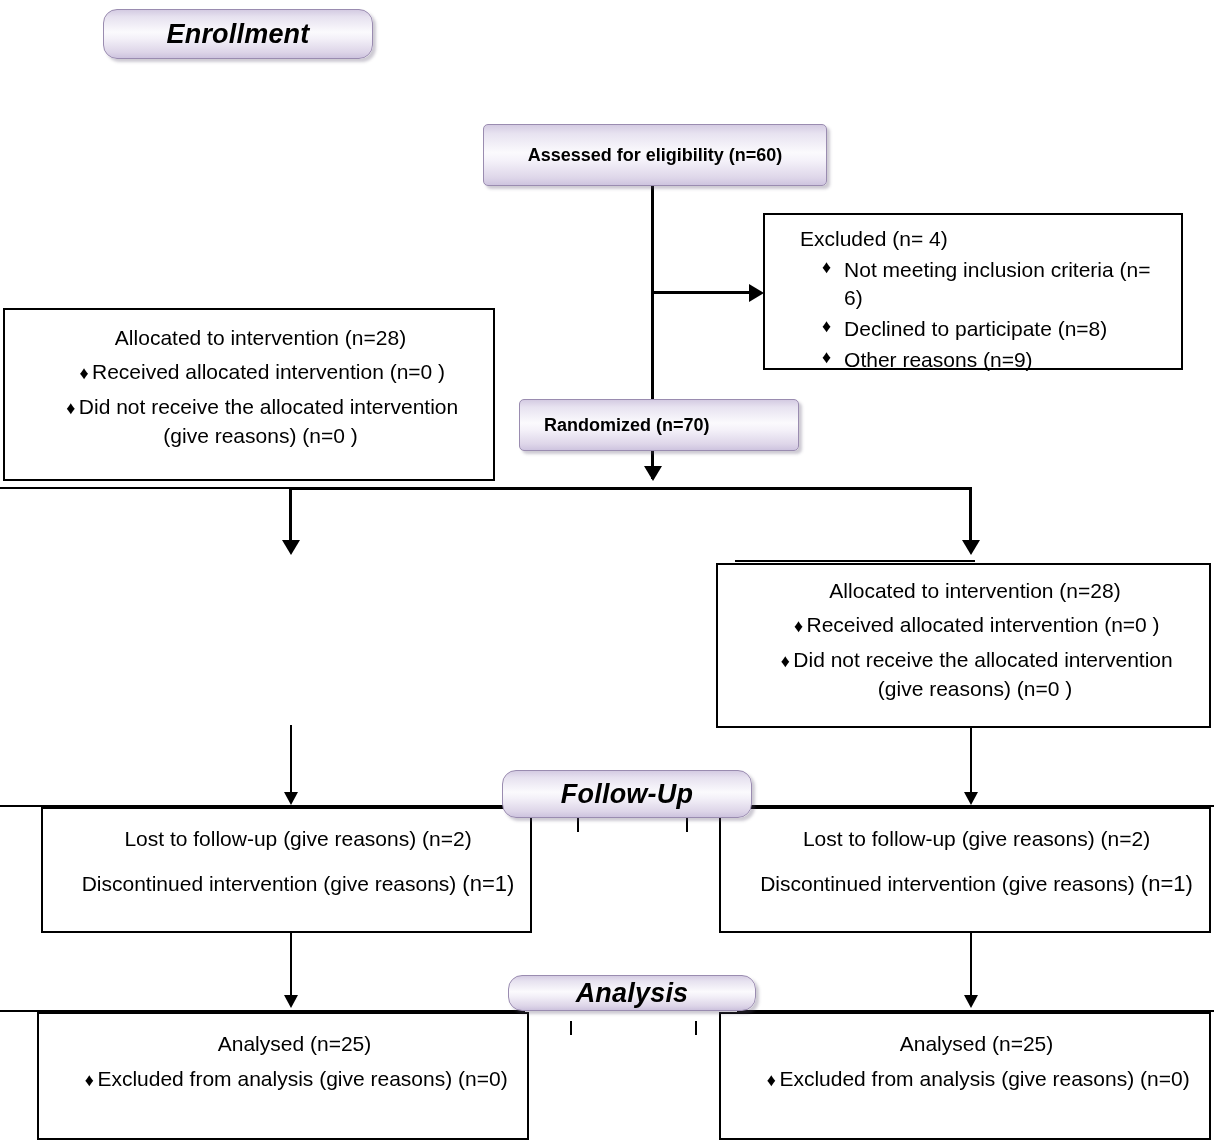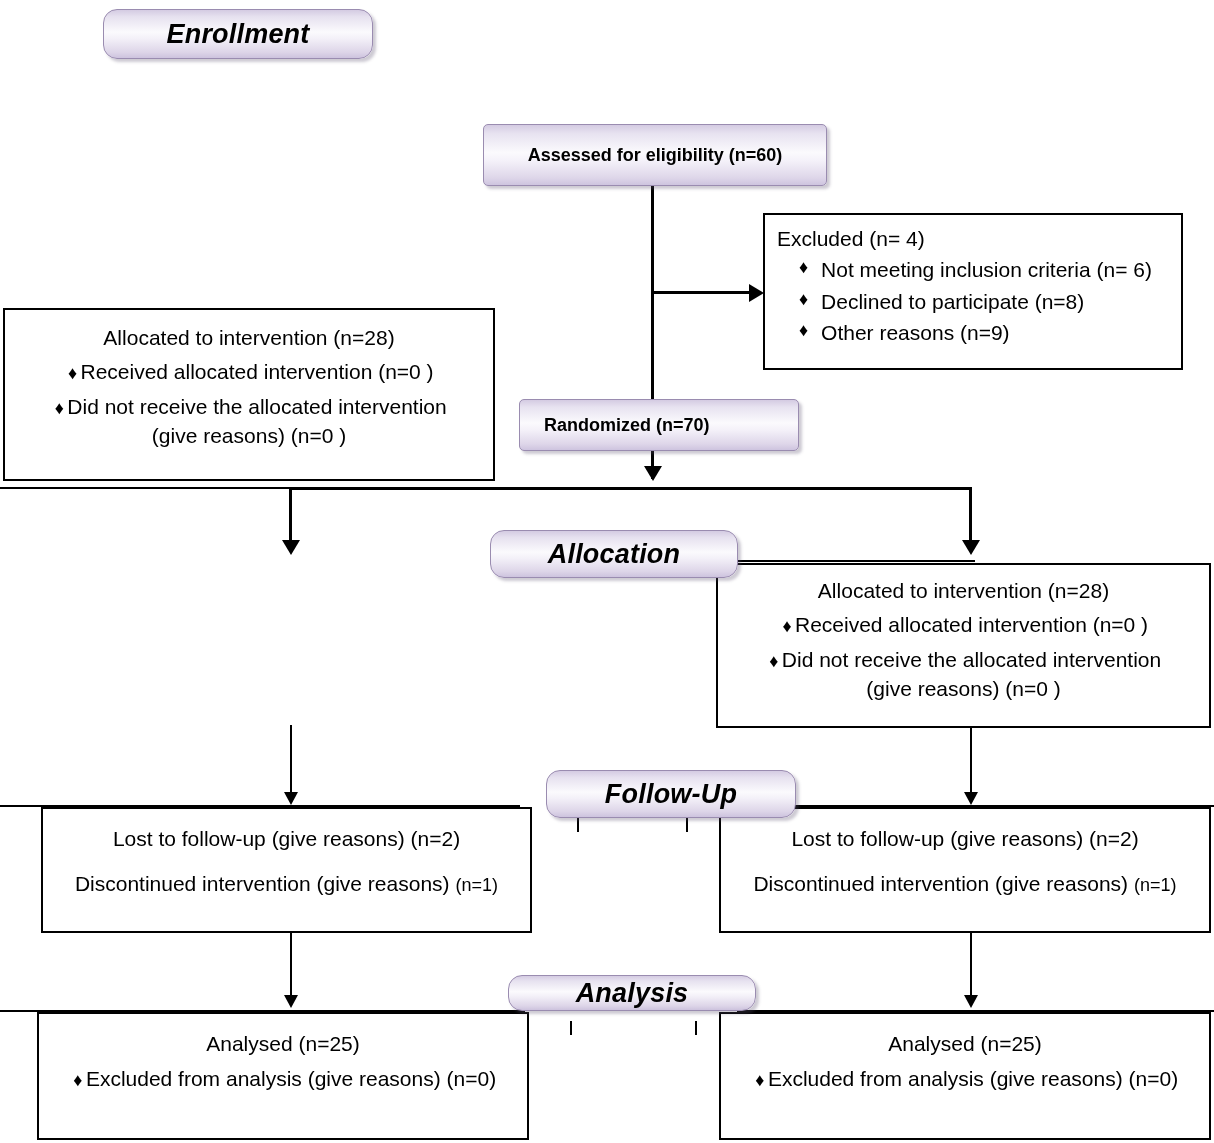--- a/index.html
+++ b/index.html
@@ -71,38 +71,39 @@
     box-sizing: border-box;
     border: 2px solid #000000;
     background: #ffffff;
     z-index: 4;
     font-size: 21px;
     color: #000000;
     line-height: 1.30;
   }
   .wbox .inner {
     padding: 10px 12px 0 12px;
+    margin-left: 23px;
   }
   .wbox.center .inner { text-align: center; }
   .wbox.left   .inner { text-align: left; }
 
   .line-row { white-space: nowrap; }
   .bullet {
     display: inline-block;
     width: 0.9em;
     font-size: 0.85em;
     vertical-align: baseline;
   }
   .li-left {
     display: flex;
     align-items: flex-start;
     gap: 6px;
   }
   .li-left .btxt { flex: 1; }
-  .small-n { font-size: 18px; }
+  .small-n { font-size: 22px; }
   .gap-row { height: 18px; }
 
   
   .vline, .hline {
     position: absolute;
     background: #000000;
     z-index: 2;
   }
   .vline { width: 3px; }
   .hline { height: 3px; }
@@ -173,25 +174,22 @@
 
   <div class="vline thin2" style="left:577px; top:816px; height:16px;"></div>
   <div class="vline thin2" style="left:686px; top:816px; height:16px;"></div>
   <div class="vline thin2" style="left:570px; top:1021px; height:14px;"></div>
   <div class="vline thin2" style="left:695px; top:1021px; height:14px;"></div>
 
   <div class="phase" style="left:103px; top:9px; width:270px; height:50px;">
     <span>Enrollment</span>
   </div>
 
-  <div class="phase" style="left:490px; top:530px; width:248px; height:48px;">
-    <span>Allocation</span>
-  </div>
-
-  <div class="phase" style="left:502px; top:770px; width:250px; height:48px;margin-left:44px;">
+
+  <div class="phase" style="left:502px; top:770px; width:250px; height:48px;">
     <span>Follow-Up</span>
   </div>
 
   <div class="phase" style="left:508px; top:975px; width:248px; height:36px;">
     <span>Analysis</span>
   </div>
 
   <div class="pbox" style="left:483px; top:124px; width:344px; height:62px; justify-content:center;">
     <span>Assessed for eligibility (n=60)</span>
   </div>

